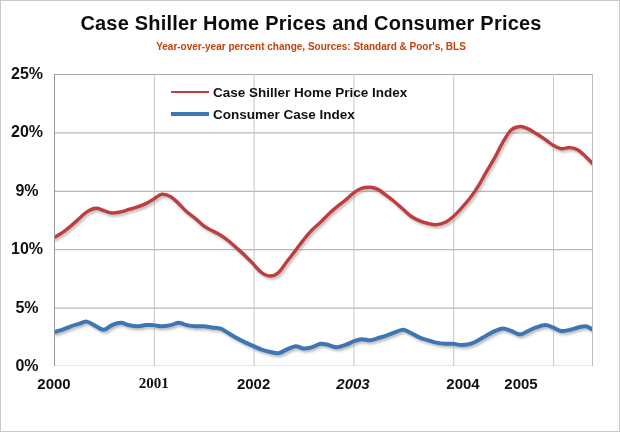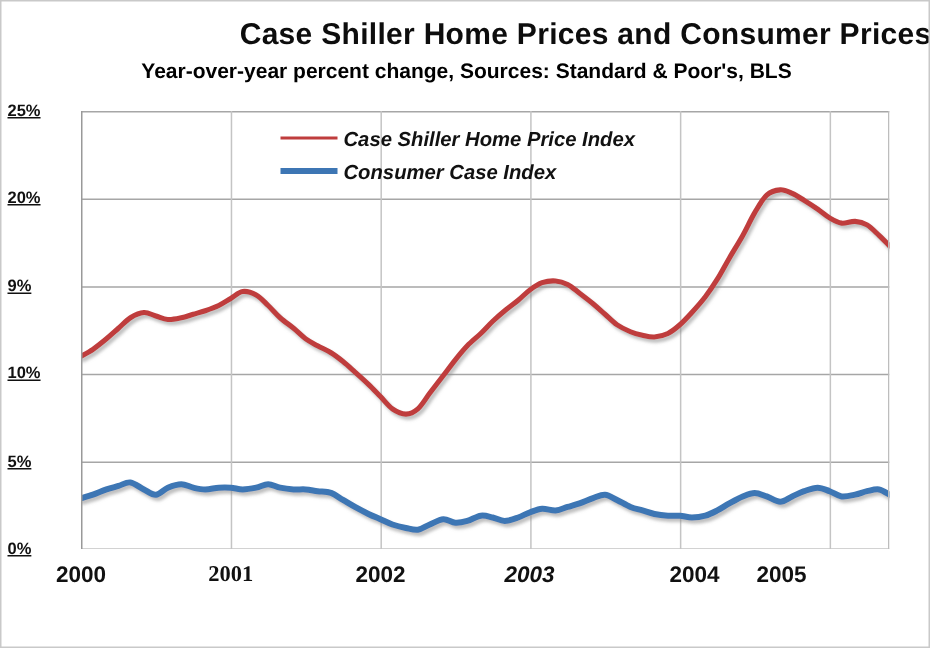--- a/index.html
+++ b/index.html
@@ -27,26 +27,25 @@
     top: 10px;
     width: 620px;
     text-align: center;
   }
   #chart-title {
     font-size: 20px;
     font-weight: bold;
     color: #0d0d0d;
     letter-spacing: 0.2px;
     line-height: 24px;
-    text-align: right;
   }
   #chart-subtitle {
-    font-size: 14px;
+    font-size: 10px;
     font-weight: 600;
-    color: #000000;
+    color: #c2410c;
     line-height: 18px;
     margin-top: 3px;
   }
   
   #plot-area {
     position: absolute;
     left: 53px;
     top: 73px;
     width: 539px;
     height: 292px;
@@ -54,26 +53,25 @@
   #plot-svg {
     position: absolute;
     left: 0;
     top: 0;
   }
   
   .y-tick-label {
     position: absolute;
     right: 0;
     width: 44px;
-    text-align: left;
-    font-size: 11px;
+    text-align: center;
+    font-size: 16px;
     font-weight: bold;
     color: #111111;
     transform: translateY(-50%);
-    text-decoration: underline;
   }
   #y-axis-labels {
     position: absolute;
     left: 0;
     top: 0;
     width: 48px;
     height: 432px;
   }
   .x-tick-label {
     position: absolute;
@@ -81,23 +79,22 @@
     width: 60px;
     margin-left: -30px;
     text-align: center;
     font-size: 15px;
     font-weight: bold;
     color: #111111;
   }
   
   #legend {
     position: absolute;
-    left: 186px;
+    left: 170px;
     top: 80px;
-    font-style: italic;
   }
   .legend-row {
     display: flex;
     align-items: center;
     height: 22px;
   }
   .legend-swatch {
     width: 38px;
     height: 0;
     border-top-style: solid;

